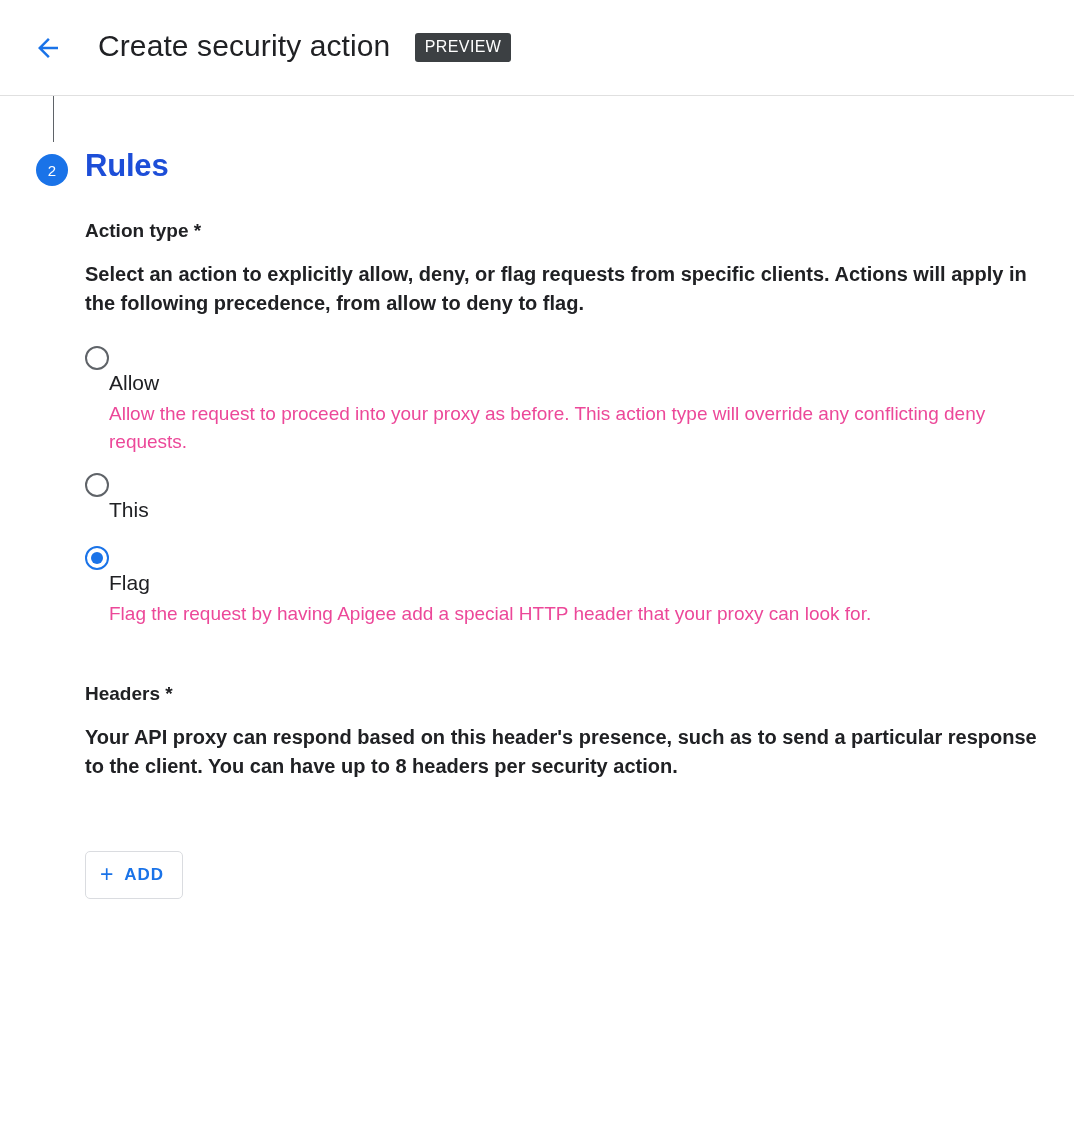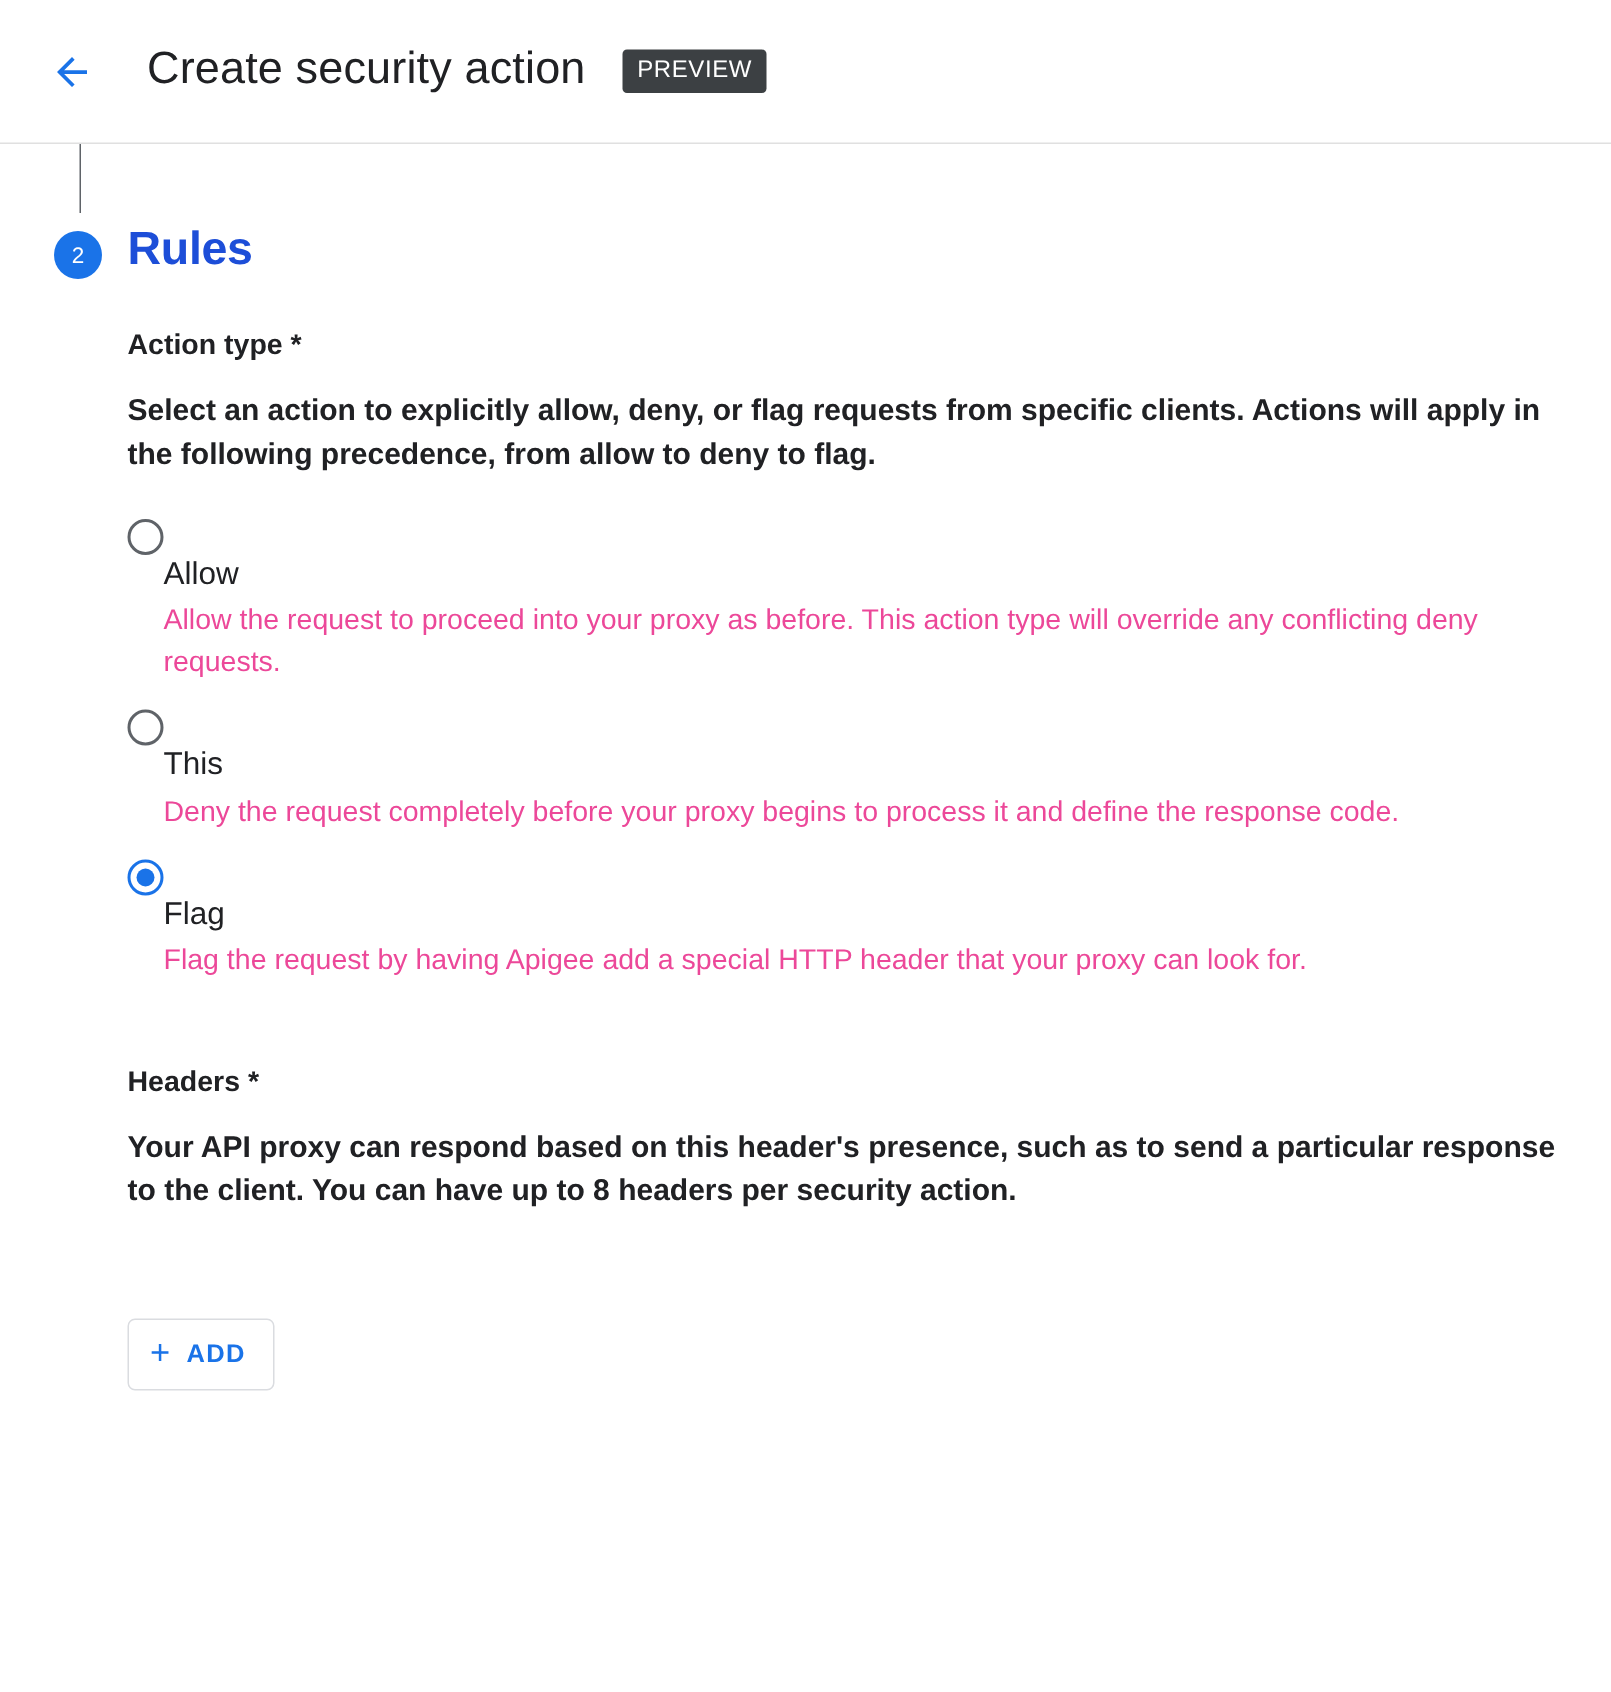--- a/index.html
+++ b/index.html
@@ -267,21 +267,20 @@
           <span class="radio-texts">
             <span class="radio-title" style="display:block">Allow</span>
             <span class="radio-sub" style="display:block">Allow the request to proceed into your proxy as before. This action type will override any conflicting deny requests.</span>
           </span>
         </div>
 
         <div class="radio-item">
           <span class="radio-mark"></span>
           <span class="radio-texts">
             <span class="radio-title" style="display:block">This</span>
-            <span class="radio-sub" style="display:block">Deny the request completely before your proxy begins to process it and define the response code.</span>
           </span>
         </div>
 
         <div class="radio-item selected">
           <span class="radio-mark"></span>
           <span class="radio-texts">
             <span class="radio-title" style="display:block">Flag</span>
             <span class="radio-sub" style="display:block">Flag the request by having Apigee add a special HTTP header that your proxy can look for.</span>
           </span>
         </div>

